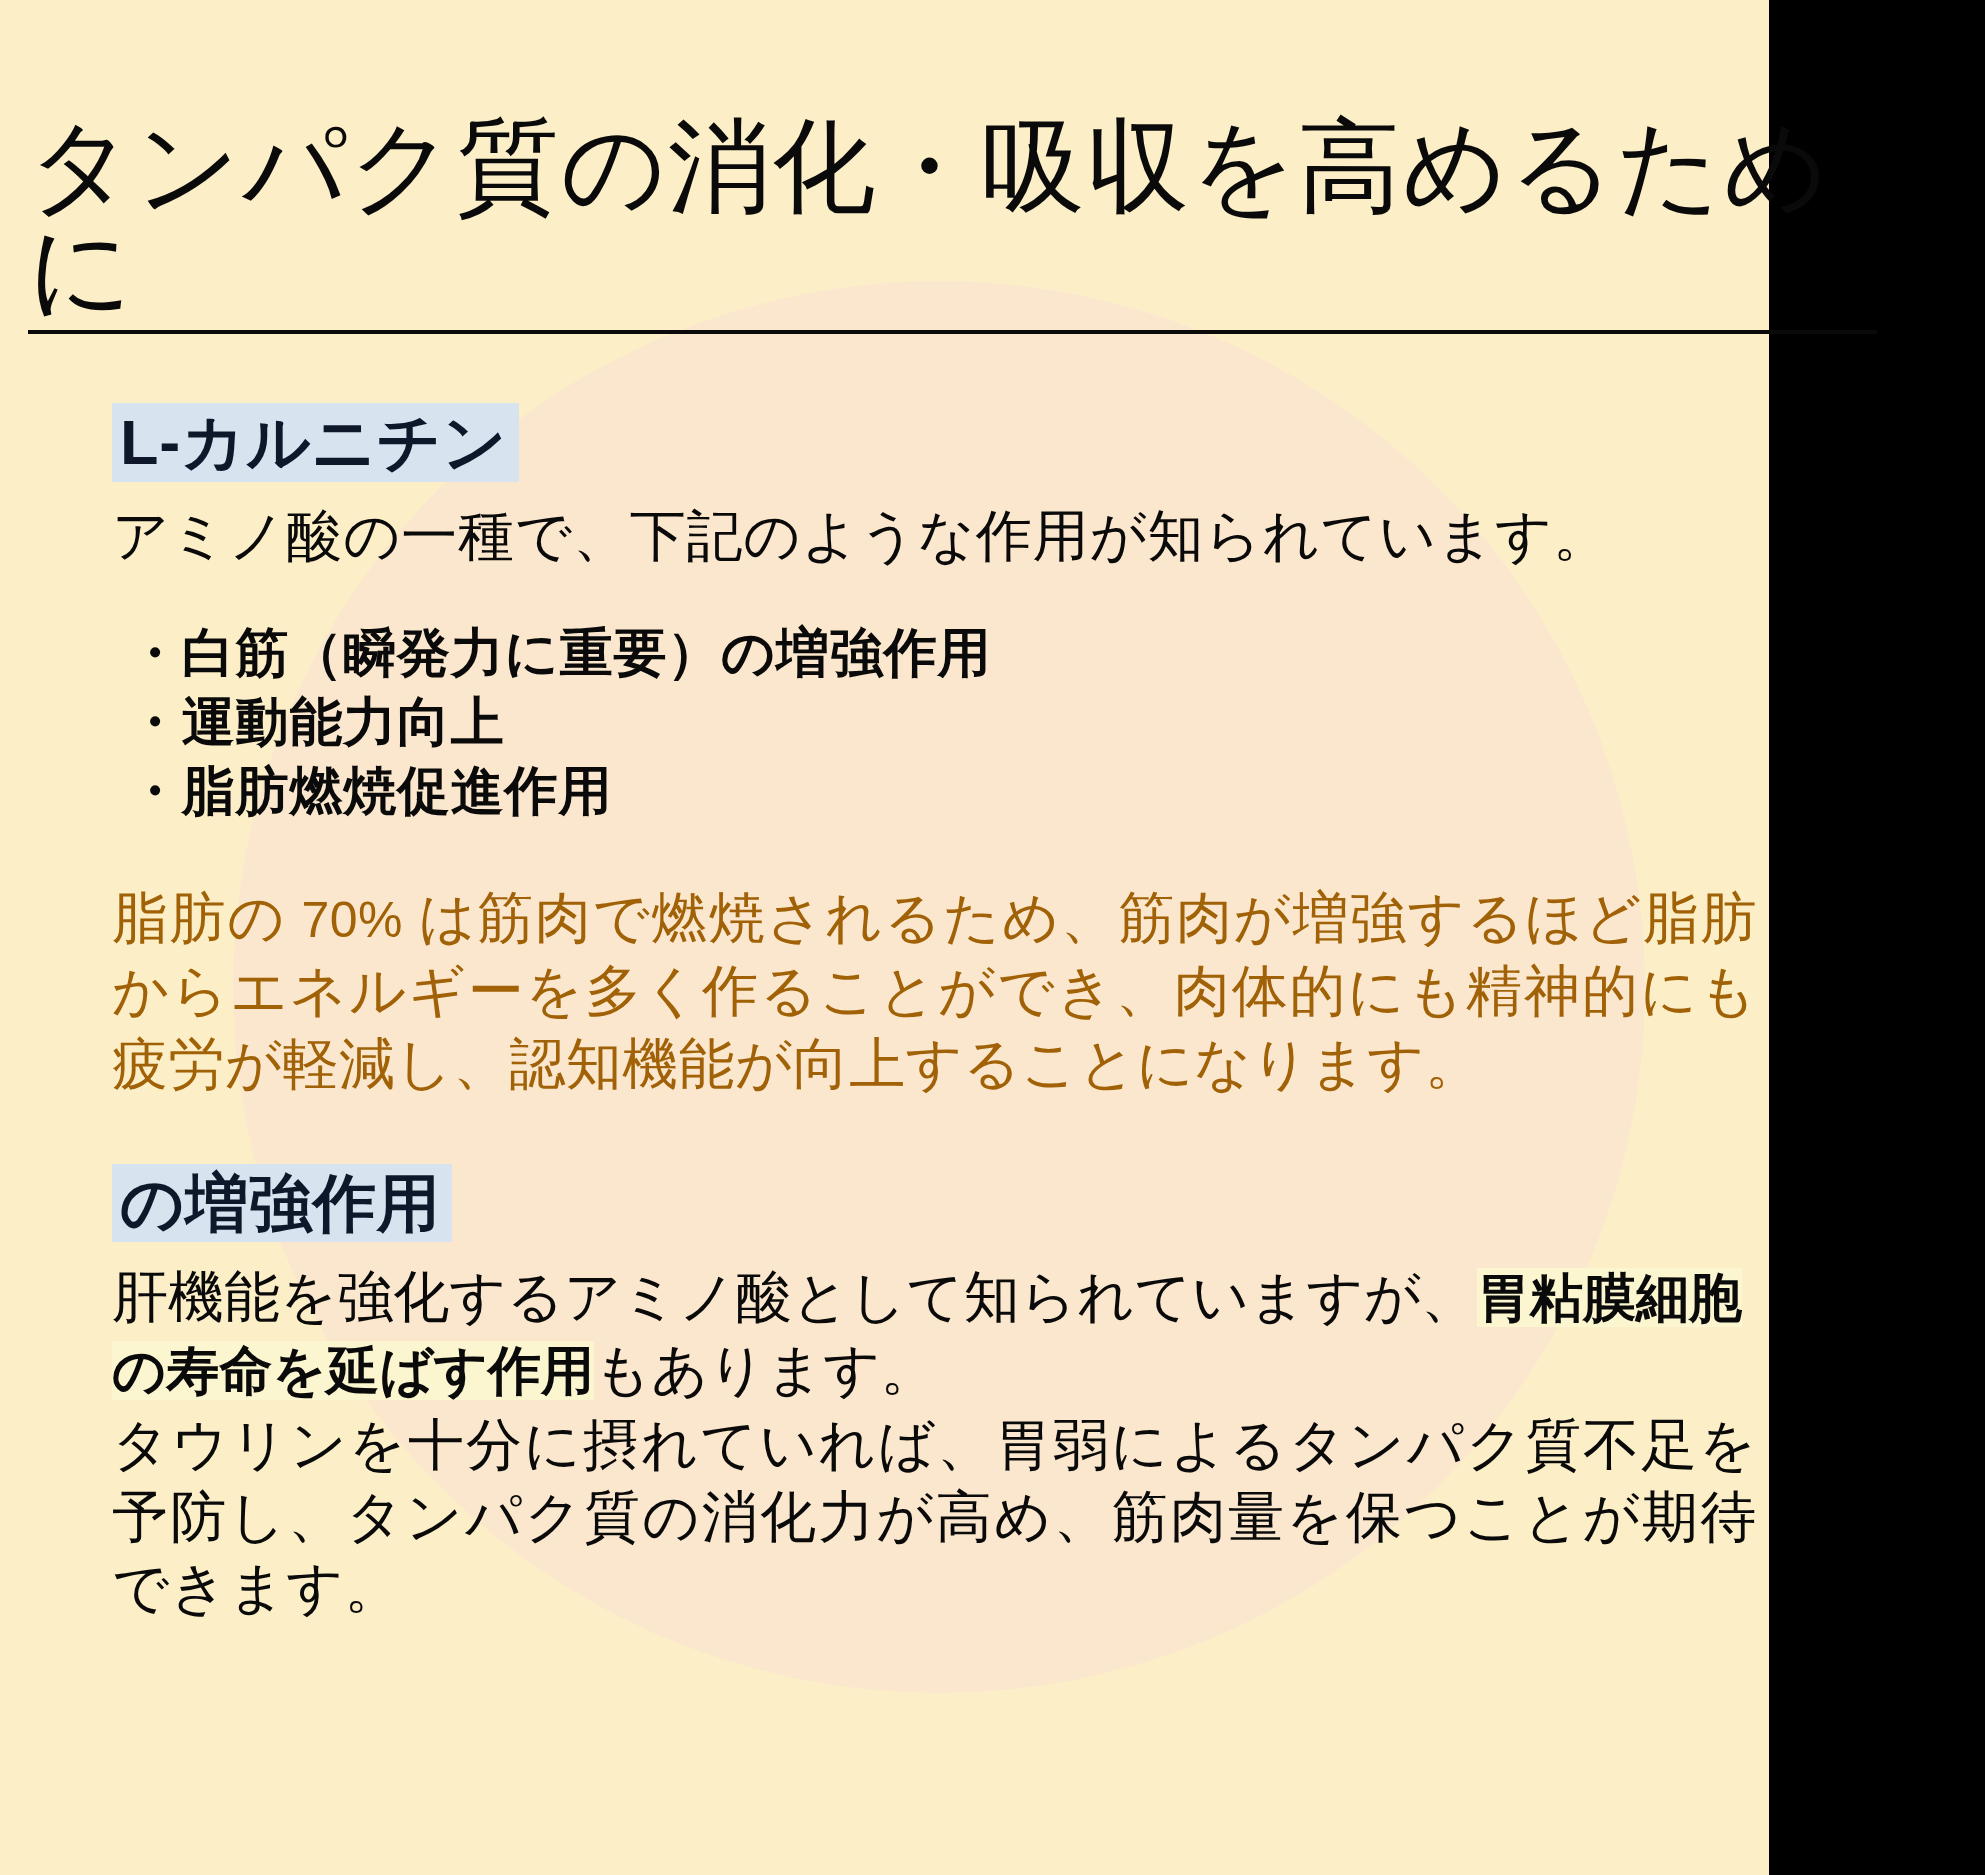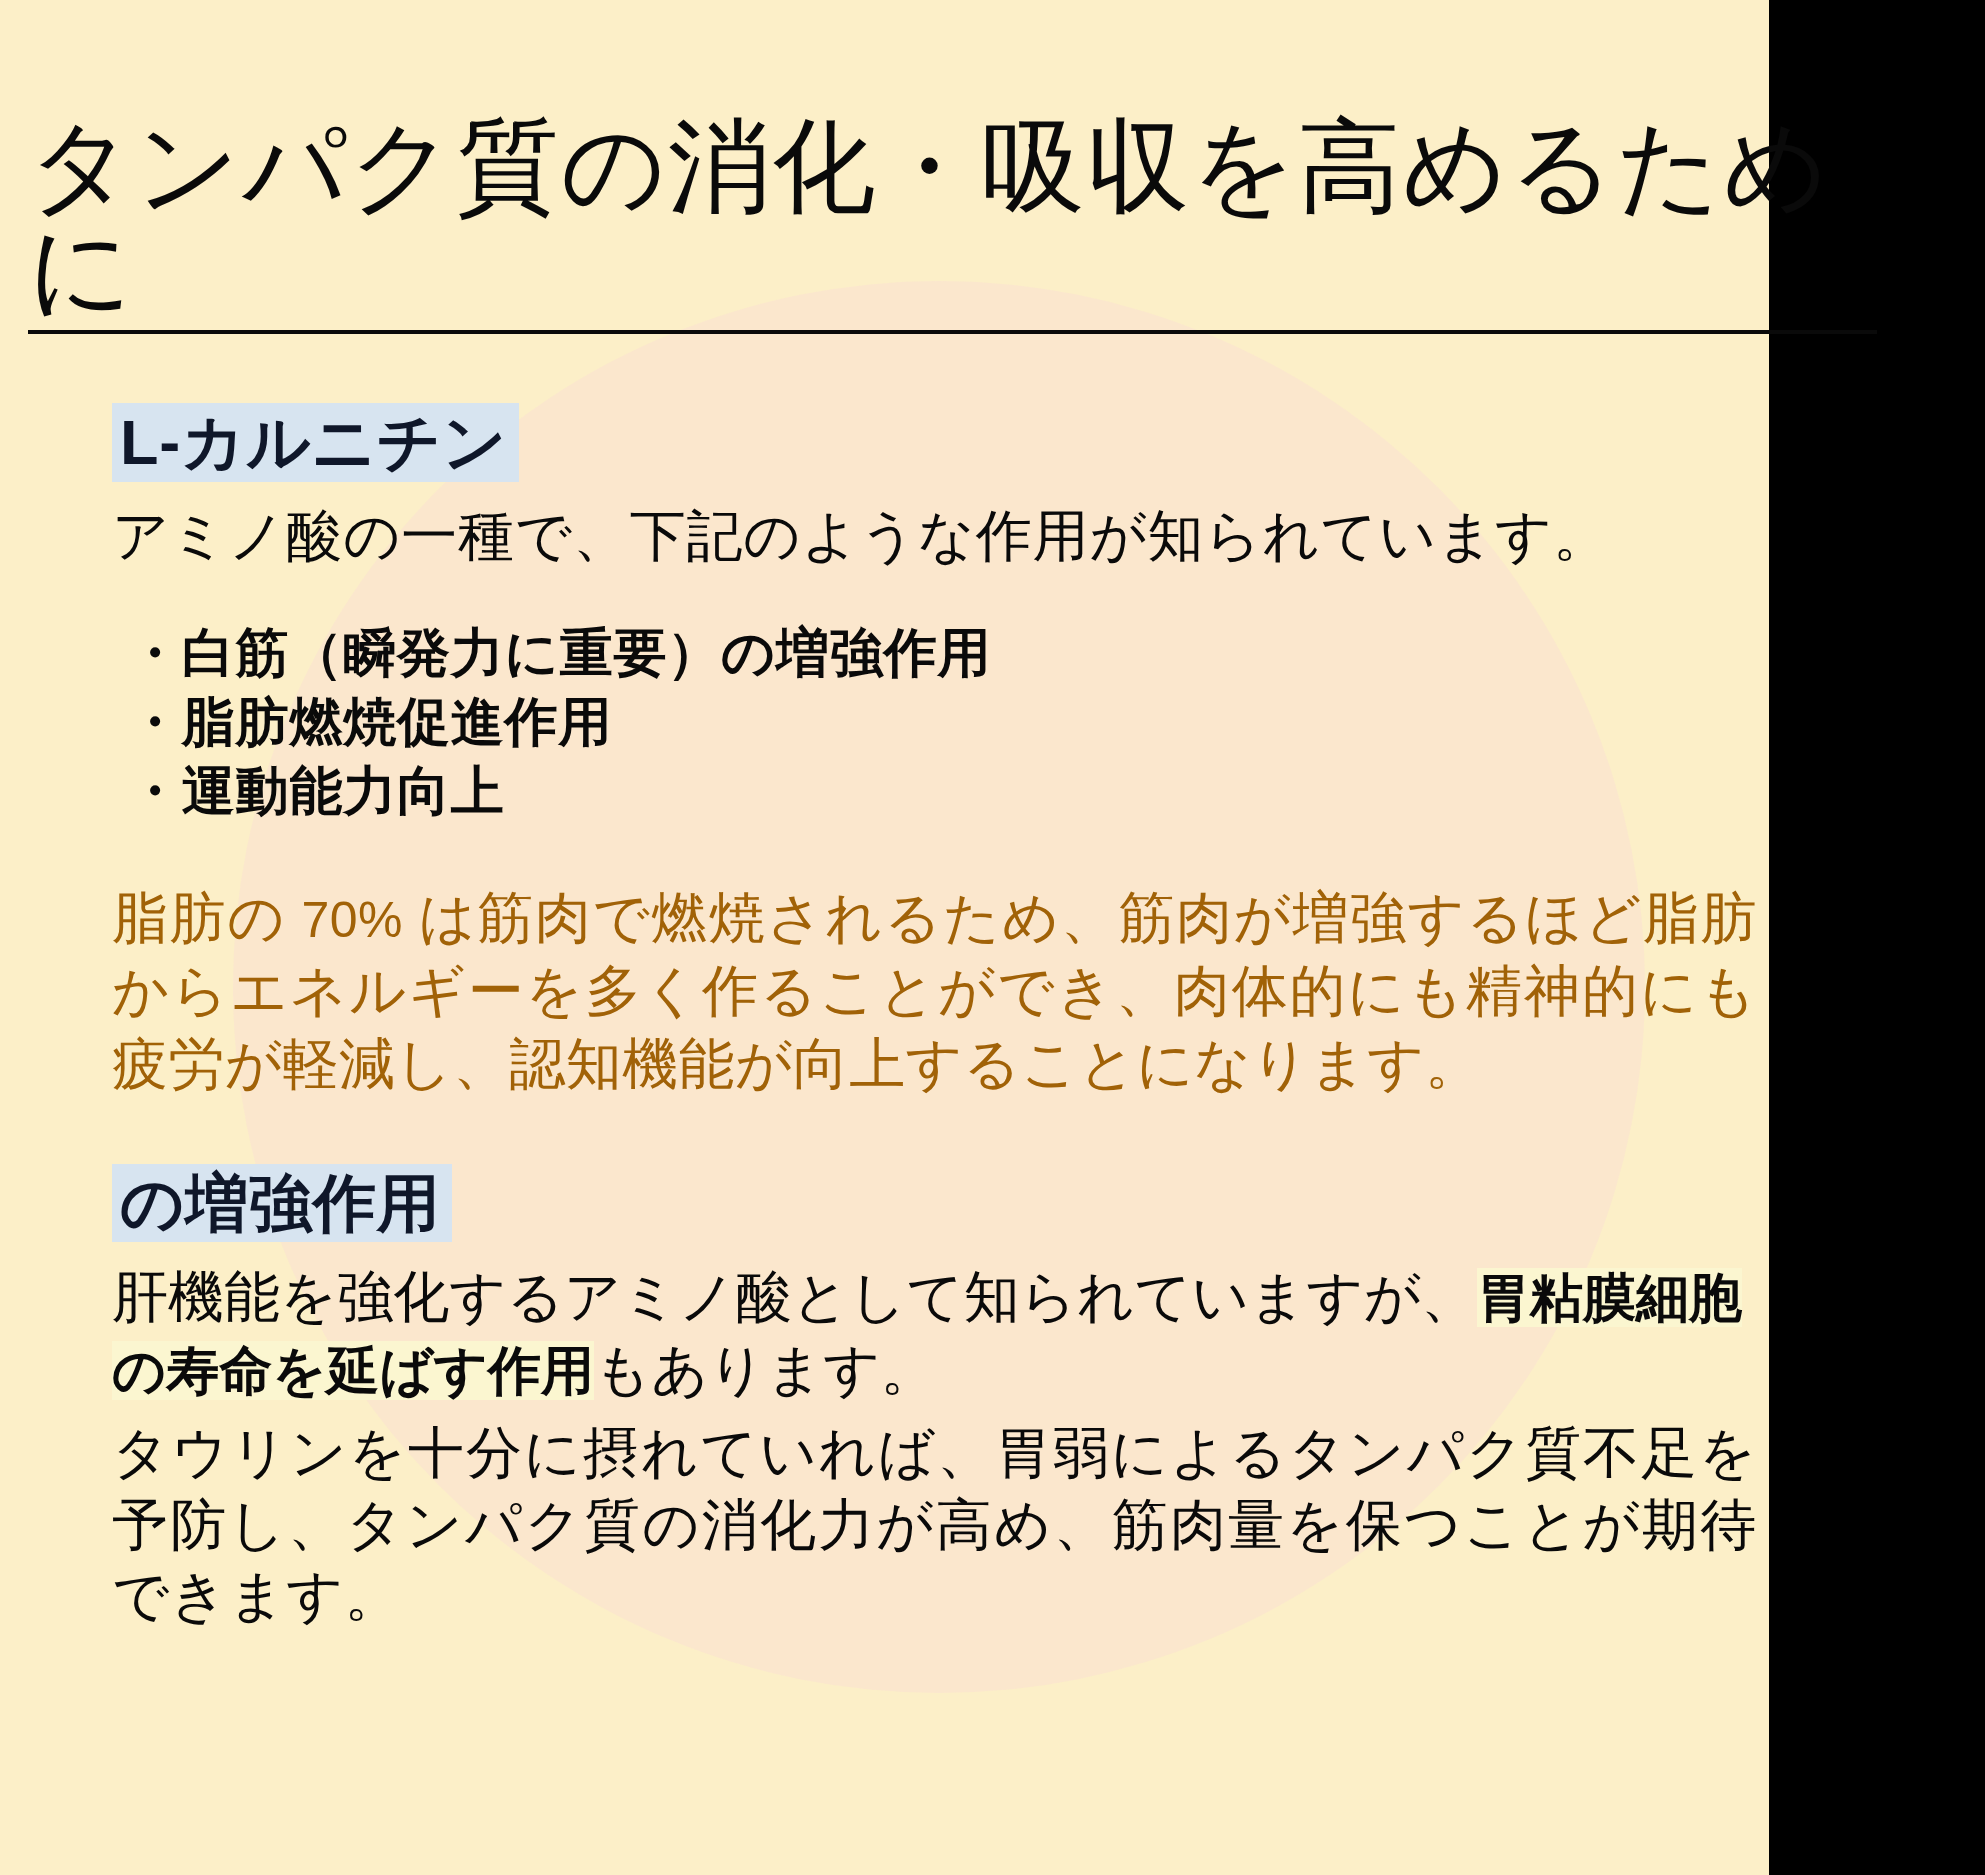--- a/index.html
+++ b/index.html
@@ -151,36 +151,36 @@
     <div class="title-wrap">
       <div class="title">タンパク質の消化・吸収を高めるために</div>
     </div>
 
     <div class="section" style="margin-top:69px;">
       <div class="heading">L-カルニチン</div>
       <div class="body-text tight">アミノ酸の一種で、下記のような作用が知られています。</div>
 
       <div class="bullets">
         <div>・白筋（瞬発力に重要）の増強作用</div>
+        <div>・運動能力向上</div>
         <div>・脂肪燃焼促進作用</div>
-        <div>・運動能力向上</div>
       </div>
 
       <div class="para">
         <span>脂肪の </span><span class="num">70%</span><span> は筋肉で燃焼されるため、筋肉が増強するほど脂肪からエネルギーを多く作ることができ、肉体的にも精神的にも疲労が軽減し、認知機能が向上することになります。</span>
       </div>
     </div>
 
     <div class="section section-taurine">
       <div class="heading">の増強作用</div>
 
       <div class="mixed tight">
         <span>肝機能を強化するアミノ酸として知られていますが、</span><span class="hl-yellow">胃粘膜細胞の寿命を延ばす作用</span><span>もあります。</span>
       </div>
 
-      <div class="body-text" style="margin-top:11px; padding-right:32px; text-align:justify;">タウリンを十分に摂れていれば、胃弱によるタンパク質不足を予防し、タンパク質の消化力が高め、筋肉量を保つことが期待できます。</div>
+      <div class="body-text" style="margin-top:3px; padding-right:32px; text-align:justify;">タウリンを十分に摂れていれば、胃弱によるタンパク質不足を予防し、タンパク質の消化力が高め、筋肉量を保つことが期待できます。</div>
     </div>
 
   </div>
 
   <div class="right-bar"></div>
 </div>
 
 
 </body></html>

